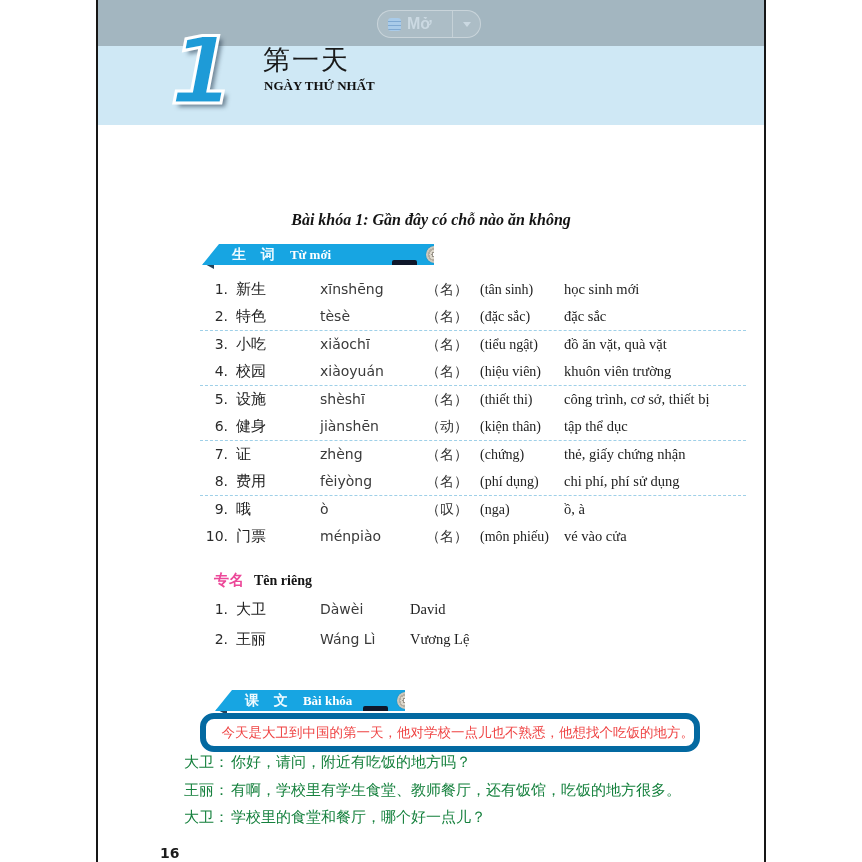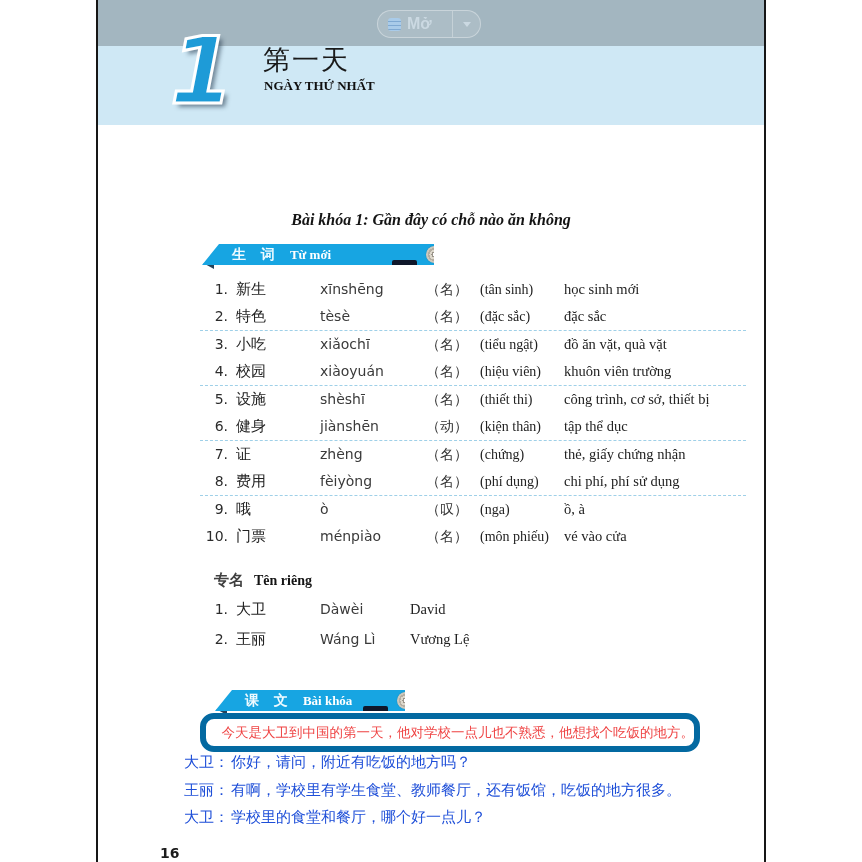--- a/index.html
+++ b/index.html
@@ -74,34 +74,34 @@
   .col-num{left:0;width:28px;text-align:right;font-size:14px;color:#2b2b2b;}
   .col-hanzi{left:36px;font-size:15px;color:#222;}
   .col-pinyin{left:120px;font-size:14px;color:#3a3a3a;}
   .col-pos{left:226px;font-size:14px;color:#333;}
   .col-sino{left:280px;font-family:"Liberation Serif",serif;font-size:14px;color:#222;}
   .col-meaning{left:364px;font-family:"Liberation Serif",serif;font-size:14.5px;color:#222;}
   .col-viet{left:210px;font-family:"Liberation Serif",serif;font-size:14.5px;color:#222;}
 
   
   .proper-heading{position:absolute;left:116px;top:570px;}
-  .proper-cn{font-size:15px;font-weight:bold;color:#404040;margin-top:7px;}
+  .proper-cn{font-size:15px;font-weight:bold;color:#ec4899;margin-top:7px;}
   .proper-vi{font-family:"Liberation Serif",serif;font-weight:bold;font-size:14px;
         color:#141414;margin-left:10px;}
   .proper-list{position:absolute;left:102px;top:594px;width:546px;}
   .prow{position:relative;height:30px;}
   .prow span{position:absolute;top:0;line-height:30px;white-space:nowrap;}
 
   
   .intro-box{position:absolute;left:102px;top:713px;width:488px;height:27px;
         border:6px solid #0369a1;border-radius:14px;
         text-align:right;font-size:13.5px;line-height:27px;color:#ef4444;
         white-space:nowrap;}
   .dialog{position:absolute;left:86px;top:749px;width:570px;}
-  .dlg-line{height:27.5px;line-height:27.5px;font-size:15px;color:#1d4ed8;white-space:nowrap;}
+  .dlg-line{height:27.5px;line-height:27.5px;font-size:15px;color:#15803d;white-space:nowrap;}
   .dlg-speaker{margin-right:2px;}
 
   .page-num{position:absolute;left:62px;top:845px;font-size:14px;font-weight:bold;color:#1c1c1c;}
 </style>
 </head>
 <body>
 
 <div class="page">
   <div class="page-inner">
 

